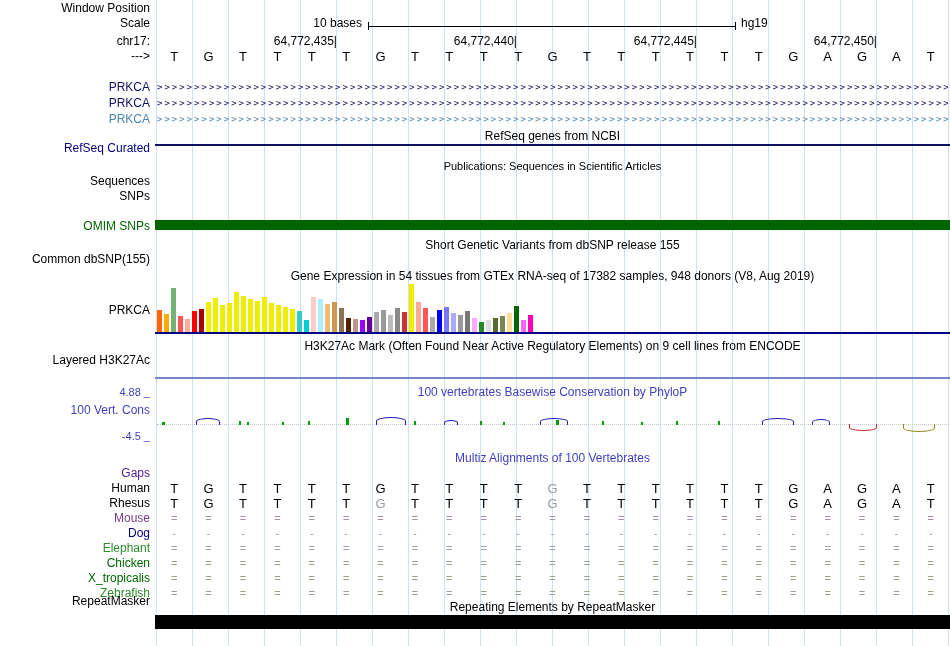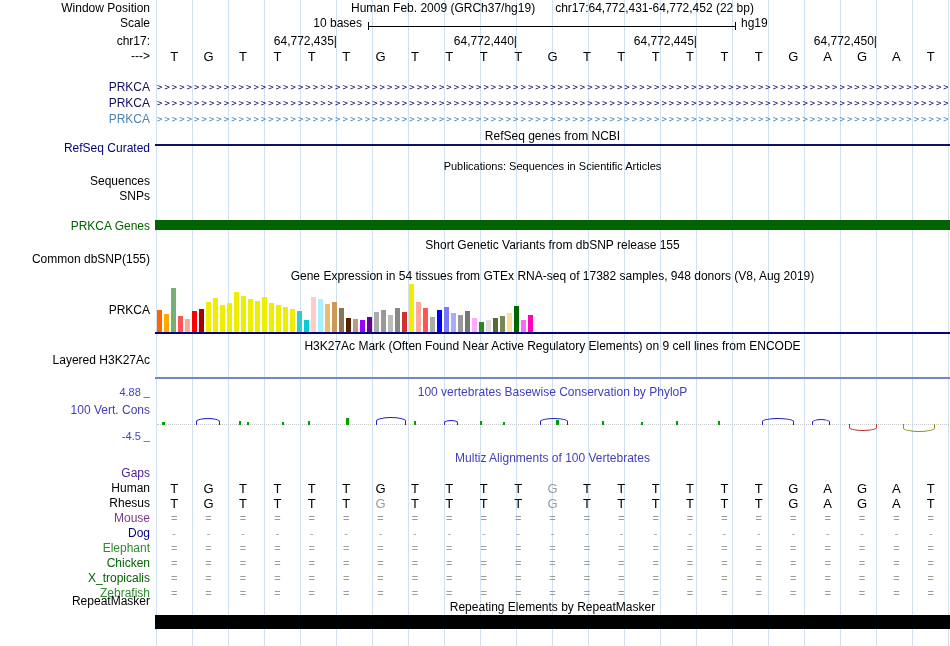--- a/index.html
+++ b/index.html
@@ -29,21 +29,20 @@
   #cons-marks{position:absolute;left:0;top:394px;width:950px;height:34px;}
   #cons-base{position:absolute;left:157px;bottom:3px;width:792px;border-top:1px dotted #c9c9c9;}
 </style>
 </head>
 <body>
 
 <div class="browser">
   <div class="grid"></div>
 
   <div class="lbl" style="top:2px">Window Position</div>
-  <div class="center-text" style="top:2px">Human Feb. 2009 (GRCh37/hg19)      chr17:64,772,431-64,772,452 (22 bp)</div>
 
   <div class="lbl" style="top:17px">Scale</div>
   <div style="position:absolute;left:240px;top:17px;width:122px;text-align:right;height:13px;line-height:13px;">10 bases</div>
   <div class="scale-line"></div>
   <div style="position:absolute;left:741px;top:17px;height:13px;line-height:13px;">hg19</div>
 
   <div class="lbl" style="top:35px">chr17:</div>
   <div class="tickl" style="left:227px">64,772,435|</div>
   <div class="tickl" style="left:407px">64,772,440|</div>
   <div class="tickl" style="left:587px">64,772,445|</div>
@@ -86,21 +85,21 @@
     </div>
 
   <div class="center-text" style="top:130px">RefSeq genes from NCBI</div>
   <div class="lbl" style="top:142px;color:#000080">RefSeq Curated</div>
   <div class="hline" style="top:144px;height:2px;background:#101060"></div>
 
   <div class="center-text small" style="top:160px">Publications: Sequences in Scientific Articles</div>
   <div class="lbl" style="top:175px">Sequences</div>
   <div class="lbl" style="top:190px">SNPs</div>
 
-  <div class="lbl green" style="top:220px">PRKCA Genes</div>
+  <div class="lbl green" style="top:220px">OMIM SNPs</div>
   <div class="hline" style="top:220px;height:10px;background:#006400"></div>
 
   <div class="center-text" style="top:239px">Short Genetic Variants from dbSNP release 155</div>
   <div class="lbl" style="top:253px">Common dbSNP(155)</div>
 
   <div class="center-text" style="top:270px">Gene Expression in 54 tissues from GTEx RNA-seq of 17382 samples, 948 donors (V8, Aug 2019)</div>
   <div class="lbl" style="top:304px">PRKCA</div>
   <div id="gtex-bars">
       <div class="bar" style="height: 22px; background: rgb(255, 102, 0);"></div>
       <div class="bar" style="height: 18px; background: rgb(255, 170, 0);"></div>

